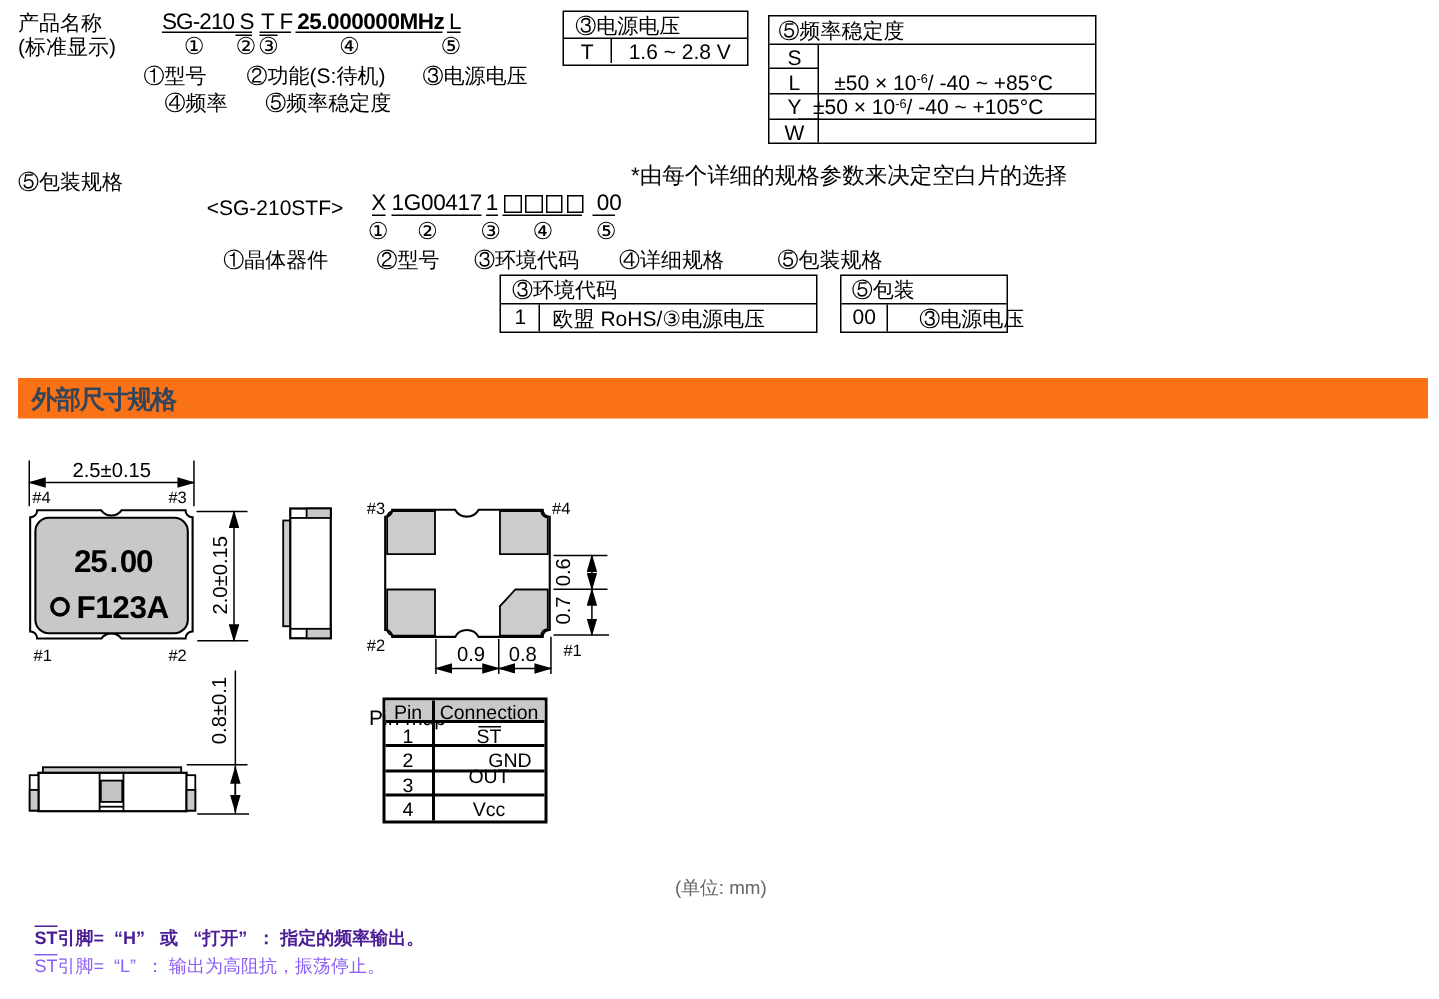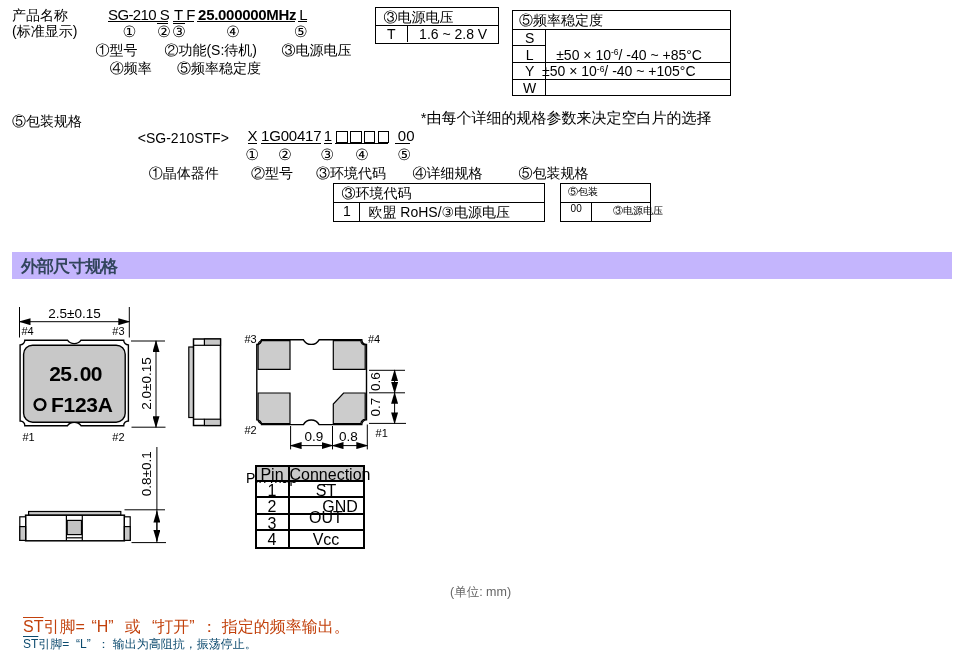--- a/index.html
+++ b/index.html
@@ -118,29 +118,29 @@
 <div class="ab cjk" style="left:518.4px; top:164.5px;">⑤包装规格</div>
 
 <div class="ab" style="left:333.4px; top:183px; width:211.2px; height:39px; border:1px solid #000; font-size:14px;">
   <div style="position:absolute; left:0; top:0; width:100%; height:18.7px; border-bottom:1px solid #000;">
       <span style="position:absolute;left:7px;top:1px;">③环境代码</span>
     </div>
   <div style="position:absolute; left:0; top:18.7px; width:25.9px; bottom:0; border-right:1px solid #000; text-align:center;">1</div>
   <div style="position:absolute; left:34px; top:19.7px;">欧盟 RoHS/③电源电压</div>
 </div>
 
-<div class="ab" style="left:559.9px; top:183px; width:91px; height:39px; border:1px solid #000; font-size:10px;">
+<div class="ab" style="left:559.9px; top:183px; width:112px; height:39px; border:1px solid #000; font-size:14px;">
   <div style="position:absolute; left:0; top:0; width:100%; height:18.7px; border-bottom:1px solid #000;">
       <span style="position:absolute;left:7px;top:1px;">⑤包装</span>
     </div>
   <div style="position:absolute; left:0; top:18.7px; width:31.5px; bottom:0; border-right:1px solid #000; text-align:center;">00</div>
   <div style="position:absolute; left:52px; top:19.7px;">③电源电压</div>
 </div>
 
-<div class="ab" style="left:12px; top:252px; width:940px; height:27px; background:#c4b5fd;">
+<div class="ab" style="left:12px; top:252px; width:940px; height:27px; background:#f97316;">
   <span style="position:absolute; left:9px; top:2.5px; font-family:'Liberation Serif',serif; font-weight:bold; font-size:17px; letter-spacing:-1px; color:#32455c;">外部尺寸规格</span>
 </div>
 
 <svg class="ab" style="left:0; top:296px;" width="480" height="270" viewBox="0 296 480 270" fill="none" stroke="none">
   <defs>
     <marker id="aL" markerWidth="12" markerHeight="7" refX="1" refY="3.5" orient="auto" markerUnits="userSpaceOnUse">
         <path d="M12,0 L0,3.5 L12,7 z" fill="#000"></path>
       </marker>
     <marker id="aR" markerWidth="12" markerHeight="7" refX="11" refY="3.5" orient="auto" markerUnits="userSpaceOnUse">
         <path d="M0,0 L12,3.5 L0,7 z" fill="#000"></path>
@@ -238,21 +238,21 @@
     <line x1="156.9" y1="447" x2="156.9" y2="542.6"></line>
     <line x1="124.5" y1="509.8" x2="165" y2="509.8"></line>
     <line x1="131.5" y1="542.6" x2="166" y2="542.6"></line>
     <line x1="156.9" y1="511.5" x2="156.9" y2="541" marker-start="url(#aL)" marker-end="url(#aR)"></line>
   </g>
   <text x="0" y="0" font-size="13.5" fill="#000" text-anchor="middle" stroke="none" transform="translate(150.5,473.7) rotate(-90)">0.8±0.1</text>
 </svg>
 
 <div class="ab" style="left:246px; top:470px; font-size:14px;">Pin map</div>
 
-<div class="ab" style="left:254.5px; top:464.5px; width:110px; height:84px; border:2px solid #000; font-size:16px; text-align:center;">
+<div class="ab" style="left:254.5px; top:464.5px; width:110px; height:84px; border:2px solid #000; font-size:13px; text-align:center;">
   <div style="position:absolute; left:0; top:0; width:100%; height:15.5px; background:#c9c9c9; border-bottom:2px solid #000;"></div>
   <div style="position:absolute; left:31px; top:0; bottom:0; border-left:2px solid #000;"></div>
   <div style="position:absolute; left:0; top:0.5px; width:31px; line-height:15px;">Pin</div>
   <div style="position:absolute; left:33px; top:0.5px; right:0; line-height:15px;">Connection</div>
   <div style="position:absolute; left:0; top:15.5px; width:100%; height:16.3px; border-bottom:2px solid #000;"></div>
   <div style="position:absolute; left:0; top:31.8px; width:100%; height:16.3px; border-bottom:2px solid #000;"></div>
   <div style="position:absolute; left:0; top:48.1px; width:100%; height:16.3px; border-bottom:2px solid #000;"></div>
   <div style="position:absolute; left:0; top:16.5px; width:31px; line-height:15px;">1</div>
   <div style="position:absolute; left:33px; top:16.5px; right:0; line-height:15px;">ST</div>
   <div style="position:absolute; left:0; top:32.8px; width:31px; line-height:15px;">2</div>
@@ -260,15 +260,15 @@
   <div style="position:absolute; left:0; top:49.1px; width:31px; line-height:15px;">3</div>
   <div style="position:absolute; left:33px; top:43px; right:0; line-height:15px;">OUT</div>
   <div style="position:absolute; left:0; top:65.4px; width:31px; line-height:15px;">4</div>
   <div style="position:absolute; left:33px; top:65.4px; right:0; line-height:15px;">Vcc</div>
 </div>
 
 <div class="ul" style="left:318.5px; top:484.3px; width:15.5px;"></div>
 
 <div class="ab" style="left:450px; top:583.5px; font-size:12.5px; color:#666;">(单位: mm)</div>
 
-<div class="ab" style="left:23px; top:616.5px; font-size:16px; color:#c2410c;"><span style="text-decoration:overline;">ST</span>引脚=<i class="q"></i>“H”<i class="q"></i> 或 <i class="q"></i>“打开”<i class="q"></i>： 指定的频率输出。</div>
-
-<div class="ab" style="left:23px; top:635.5px; font-size:12px; color:#0c4a6e;"><span style="text-decoration:overline;">ST</span>引脚=<i class="q"></i>“L”<i class="q"></i>： 输出为高阻抗，振荡停止。</div>
+<div class="ab" style="left:23px; top:616.5px; font-size:12px; color:#4c1d95;font-weight:bold;"><span style="text-decoration:overline;">ST</span>引脚=<i class="q"></i>“H”<i class="q"></i> 或 <i class="q"></i>“打开”<i class="q"></i>： 指定的频率输出。</div>
+
+<div class="ab" style="left:23px; top:635.5px; font-size:12px; color:#8b5cf6;"><span style="text-decoration:overline;">ST</span>引脚=<i class="q"></i>“L”<i class="q"></i>： 输出为高阻抗，振荡停止。</div>
 
 </body></html>

